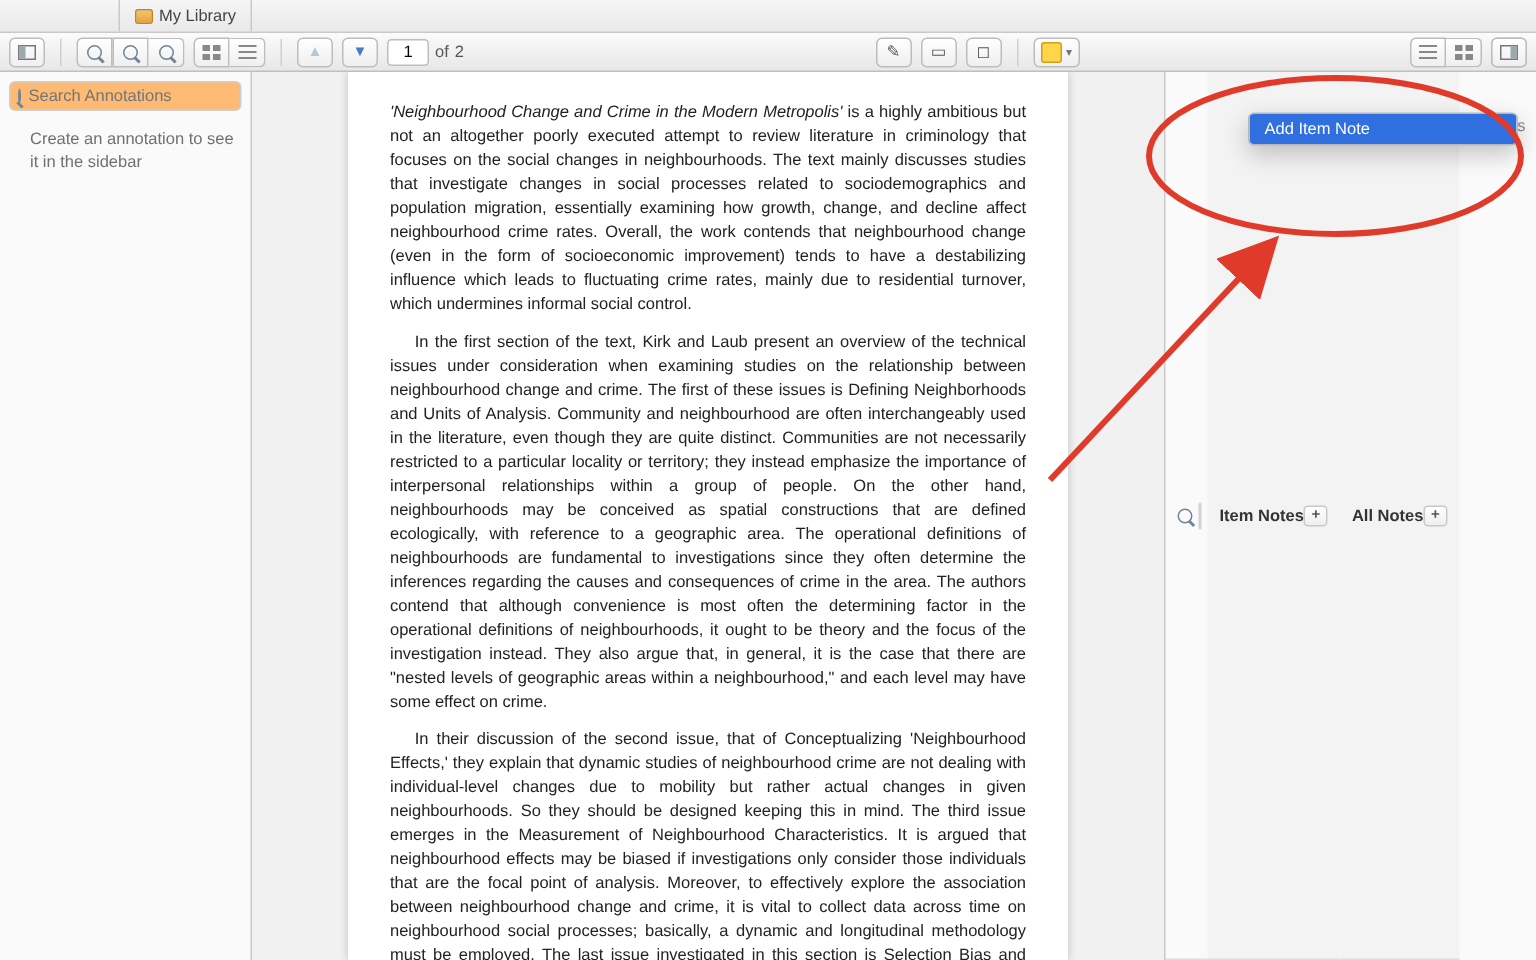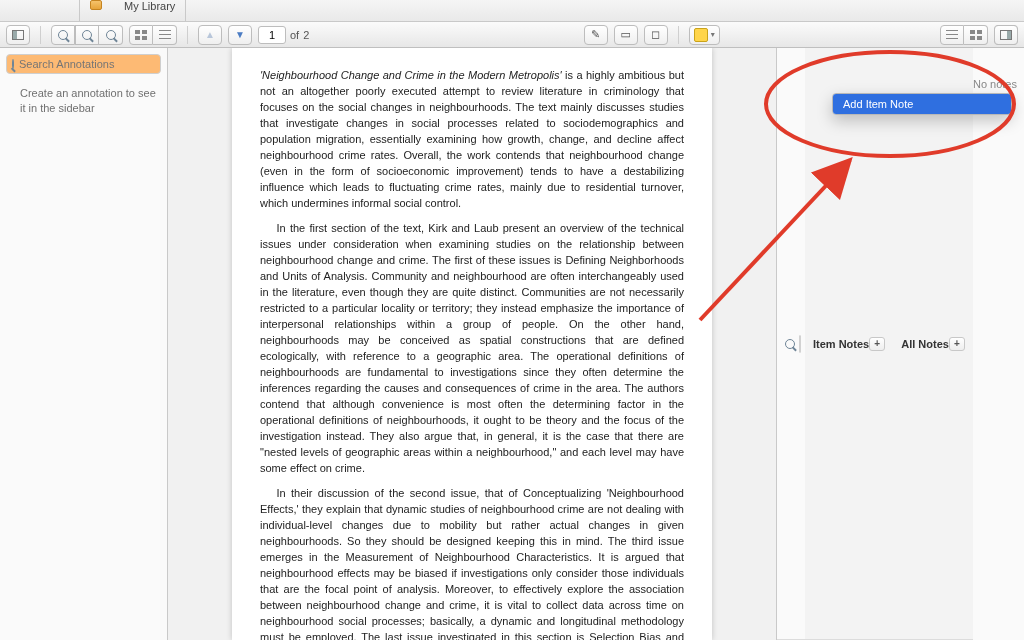--- a/index.html
+++ b/index.html
@@ -1,21 +1,21 @@
 <!DOCTYPE html>
 <html><head>
 <meta charset="utf-8">
 <style>
   * { box-sizing: border-box; margin: 0; padding: 0; font-family: -apple-system, "Helvetica Neue", Arial, sans-serif; }
   html, body { width: 1024px; height: 640px; overflow: hidden; background: #f6f6f6; }
   .app { display: flex; flex-direction: column; height: 640px; width: 1024px; background: #ececec; position: relative; }
 
   
   .tabs { display: flex; align-items: stretch; height: 22px; background: linear-gradient(#f5f5f5,#e9e9e9); border-bottom: 1px solid #c9c9c9; font-size: 11px; }
-  .tab { display: flex; align-items: flex-start; padding: 0 10px; border-right: 1px solid #c9c9c9; color: #444; gap: 22px; }
+  .tab { display: flex; align-items: center; padding: 0 10px; border-right: 1px solid #c9c9c9; color: #444; gap: 4px; }
   .tab.active { background: #fff; }
   .tab .close-x { color: #888; font-size: 11px; }
   .folder-ic { width: 12px; height: 10px; background: linear-gradient(#f6c36b,#e7a43a); border: 1px solid #c58421; border-radius: 2px; display: inline-block; }
 
   
   .toolbar { display: flex; align-items: center; height: 26px; background: linear-gradient(#fbfbfb,#e7e7e7); border-bottom: 1px solid #bfbfbf; padding: 0 6px; gap: 6px; font-size: 11px; position: relative; }
   .tbtn { height: 20px; min-width: 24px; background: linear-gradient(#ffffff,#efefef); border: 1px solid #bdbdbd; border-radius: 4px; display: inline-flex; align-items: center; justify-content: center; color: #555; padding: 0 4px; }
   .tbtn-group { display: inline-flex; }
   .tbtn-group .tbtn { border-radius: 0; }
   .tbtn-group .tbtn:first-child { border-top-left-radius: 4px; border-bottom-left-radius: 4px; }
@@ -53,21 +53,21 @@
   .page em { font-style: italic; }
 
   .right { width: 248px; border-left: 1px solid #c9c9c9; background: #fafafa; display: flex; position: relative; }
   .right-search-row { display:flex; align-items:center; padding: 4px 4px 4px 8px; border-bottom: 1px solid #dcdcdc; gap:4px; }
   .right-search { flex:1; height: 18px; border: 1px solid #d2d2d2; border-radius: 9px; }
   .section-hdr { display: flex; align-items: center; justify-content: space-between; padding: 3px 8px; font-size: 11px; font-weight: 600; color: #333; border-bottom: 1px solid #dcdcdc; background: #f3f3f3; }
   .add-btn { width: 16px; height: 14px; border: 1px solid #c8c8c8; border-radius: 3px; background: linear-gradient(#fff,#eee); font-size: 10px; line-height: 12px; text-align: center; color: #555; }
   .notes-body { padding-top: 30px; text-align: center; font-size: 11px; color: #888; }
 
   
-  .dropdown { position: absolute; top: 93px; right: 12px; width: 180px; background: #fff; border: 1px solid #b8b8b8; border-radius: 4px; box-shadow: 0 6px 16px rgba(0,0,0,.22); font-size: 11px; overflow: hidden; z-index: 30; }
+  .dropdown { position: absolute; top: 75px; right: 12px; width: 180px; background: #fff; border: 1px solid #b8b8b8; border-radius: 4px; box-shadow: 0 6px 16px rgba(0,0,0,.22); font-size: 11px; overflow: hidden; z-index: 30; }
   .dropdown .mi { padding: 4px 10px; color: #222; }
   .dropdown .mi.sel { background: #2f6fe0; color: #fff; }
 
   
   .anno { position: absolute; inset: 0; pointer-events: none; z-index: 40; }
   .anno svg { position: absolute; }
 </style>
 </head>
 <body>
 

